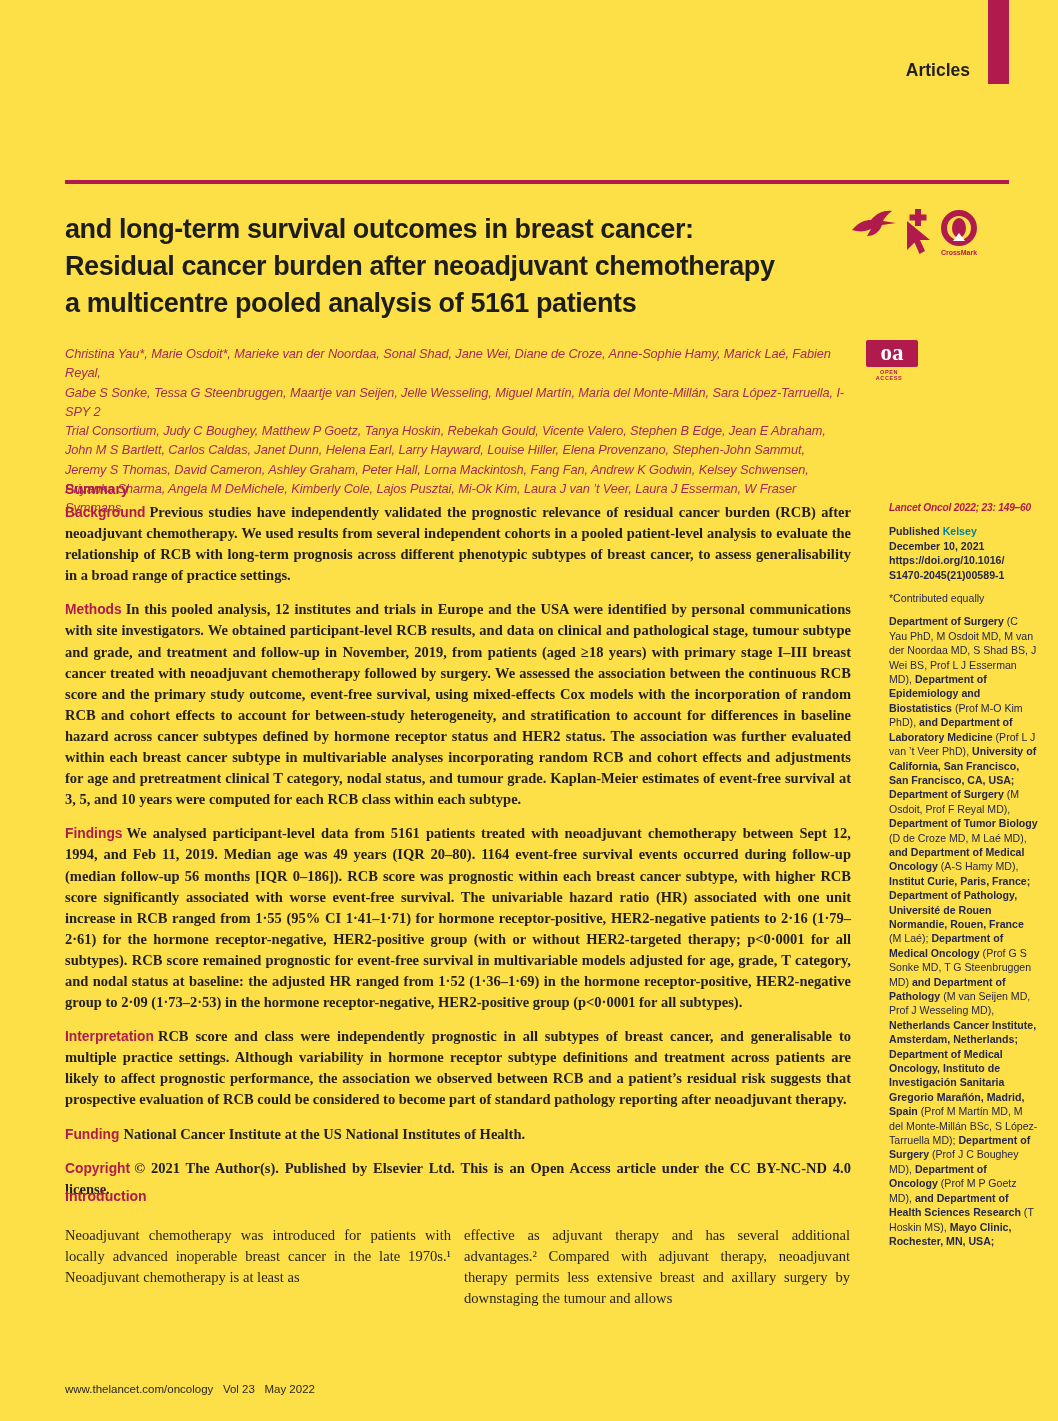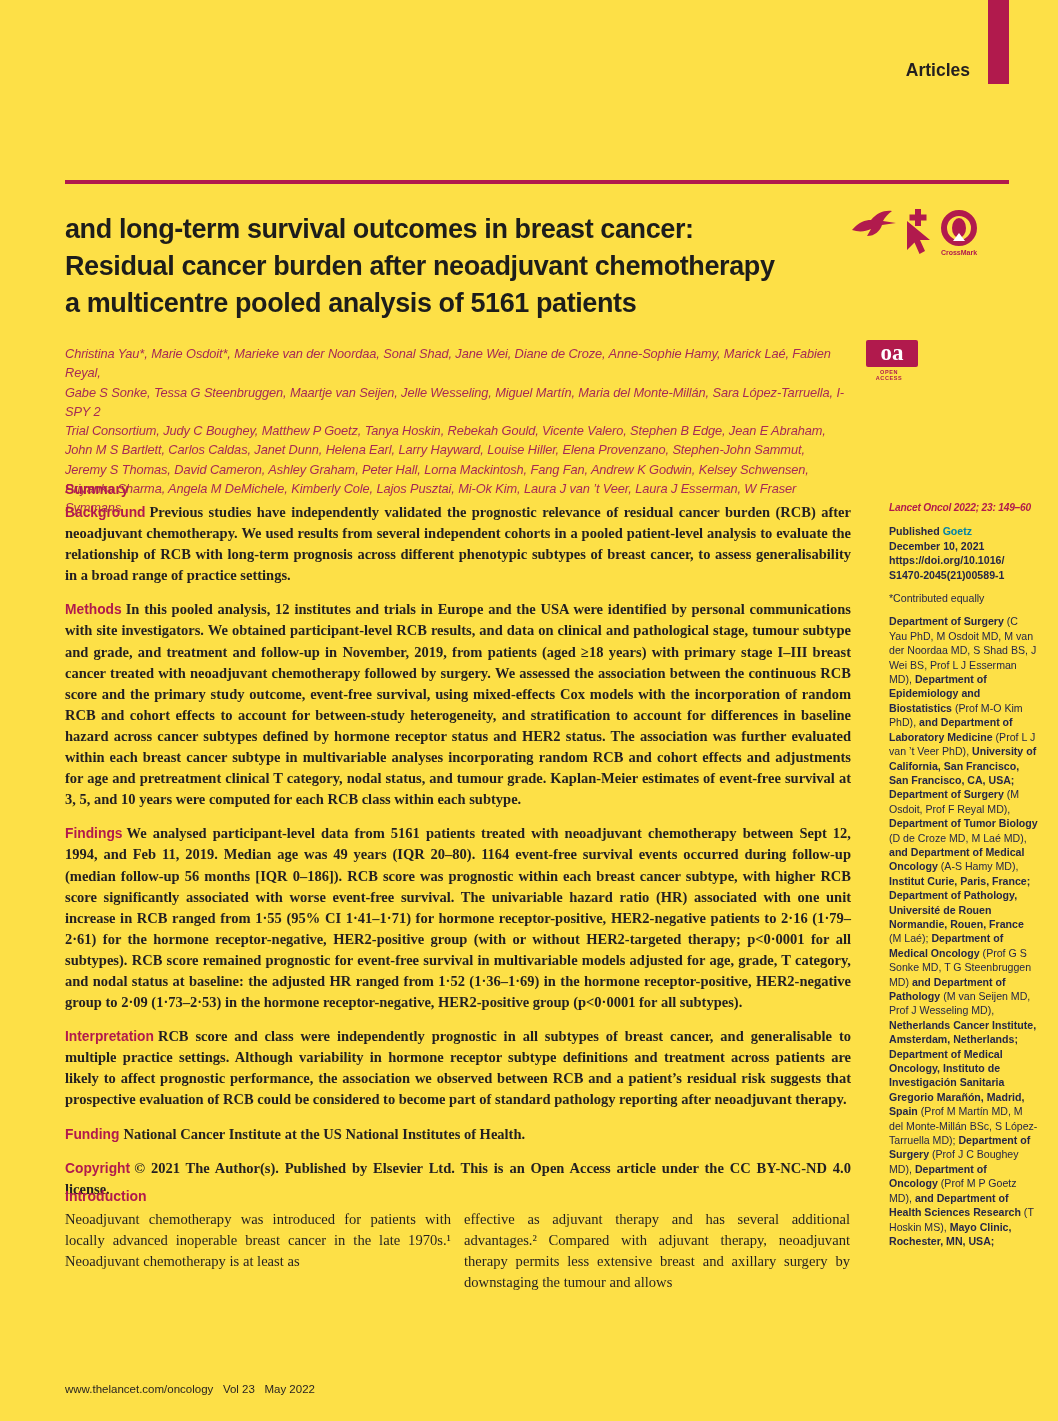--- a/index.html
+++ b/index.html
@@ -50,21 +50,21 @@
   }
   .summary-block p {
     font-family:"Liberation Serif", serif; font-size:14.5px; font-weight:600;
     line-height:21.1px; text-align:justify; color:#231f20; margin-bottom:13px;
   }
   .sec-label {
     font-family:"Liberation Sans", sans-serif; font-size:13.8px;
     font-weight:bold; color:#b11a4d; margin-right:4px;
   }
   .intro-block { position:absolute; left:65px; top:1188px; width:786px; }
-  .intro-cols { display:flex; gap:13px; margin-top:5px; }
+  .intro-cols { display:flex; gap:13px; margin-top:21px; }
   .intro-col {
     width:386px; font-family:"Liberation Serif", serif; font-size:14.6px;
     line-height:21.1px; text-align:justify; color:#231f20;
   }
   .sidebar {
     position:absolute; left:862px; top:501px; width:149px; height:858px;
     overflow:hidden; font-size:10.6px; line-height:14.4px; color:#262647;margin-left:27px;
   }
   .sb-citation {
     color:#b11a4d; font-weight:bold; font-style:italic;
@@ -153,21 +153,21 @@
     <div class="section-heading">Introduction</div>
     <div class="intro-cols">
       <div class="intro-col">Neoadjuvant chemotherapy was introduced for patients with locally advanced inoperable breast cancer in the late 1970s.¹ Neoadjuvant chemotherapy is at least as</div>
       <div class="intro-col">effective as adjuvant therapy and has several additional advantages.² Compared with adjuvant therapy, neoadjuvant therapy permits less extensive breast and axillary surgery by downstaging the tumour and allows</div>
     </div>
   </div>
 
   <div class="sidebar">
     <div class="sb-citation">Lancet Oncol 2022; 23: 149–60</div>
     <div>
-      <span class="sb-pub">Published</span><span class="sb-pub sb-online">Goetz</span>
+      <span class="sb-pub">Published</span><span class="sb-pub sb-online">Kelsey</span>
     </div>
     <div class="sb-pub">December 10, 2021</div>
     <div class="sb-doi">https://doi.org/10.1016/</div>
     <div class="sb-doi">S1470-2045(21)00589-1</div>
     <div class="sb-contrib">*Contributed equally</div>
     <div class="sb-affil"><span class="seg-bold">Department of Surgery</span><span> (C Yau PhD, M Osdoit MD, M van der Noordaa MD, S Shad BS, J Wei BS, Prof L J Esserman MD), </span><span class="seg-bold">Department of Epidemiology and Biostatistics</span><span> (Prof M-O Kim PhD), </span><span class="seg-bold">and Department of Laboratory Medicine</span><span> (Prof L J van ’t Veer PhD), </span><span class="seg-bold">University of California, San Francisco, San Francisco, CA, USA; Department of Surgery</span><span> (M Osdoit, Prof F Reyal MD), </span><span class="seg-bold">Department of Tumor Biology</span><span> (D de Croze MD, M Laé MD), </span><span class="seg-bold">and Department of Medical Oncology</span><span> (A-S Hamy MD), </span><span class="seg-bold">Institut Curie, Paris, France; Department of Pathology, Université de Rouen Normandie, Rouen, France</span><span> (M Laé); </span><span class="seg-bold">Department of Medical Oncology</span><span> (Prof G S Sonke MD, T G Steenbruggen MD) </span><span class="seg-bold">and Department of Pathology</span><span> (M van Seijen MD, Prof J Wesseling MD), </span><span class="seg-bold">Netherlands Cancer Institute, Amsterdam, Netherlands; Department of Medical Oncology, Instituto de Investigación Sanitaria Gregorio Marañón, Madrid, Spain</span><span> (Prof M Martín MD, M del Monte-Millán BSc, S López-Tarruella MD); </span><span class="seg-bold">Department of Surgery</span><span> (Prof J C Boughey MD), </span><span class="seg-bold">Department of Oncology</span><span> (Prof M P Goetz MD), </span><span class="seg-bold">and Department of Health Sciences Research</span><span> (T Hoskin MS), </span><span class="seg-bold">Mayo Clinic, Rochester, MN, USA;</span></div>
   </div>
 
   <div class="footer-left">www.thelancet.com/oncology   Vol 23   May 2022</div>
   <div class="footer-page">149</div>

